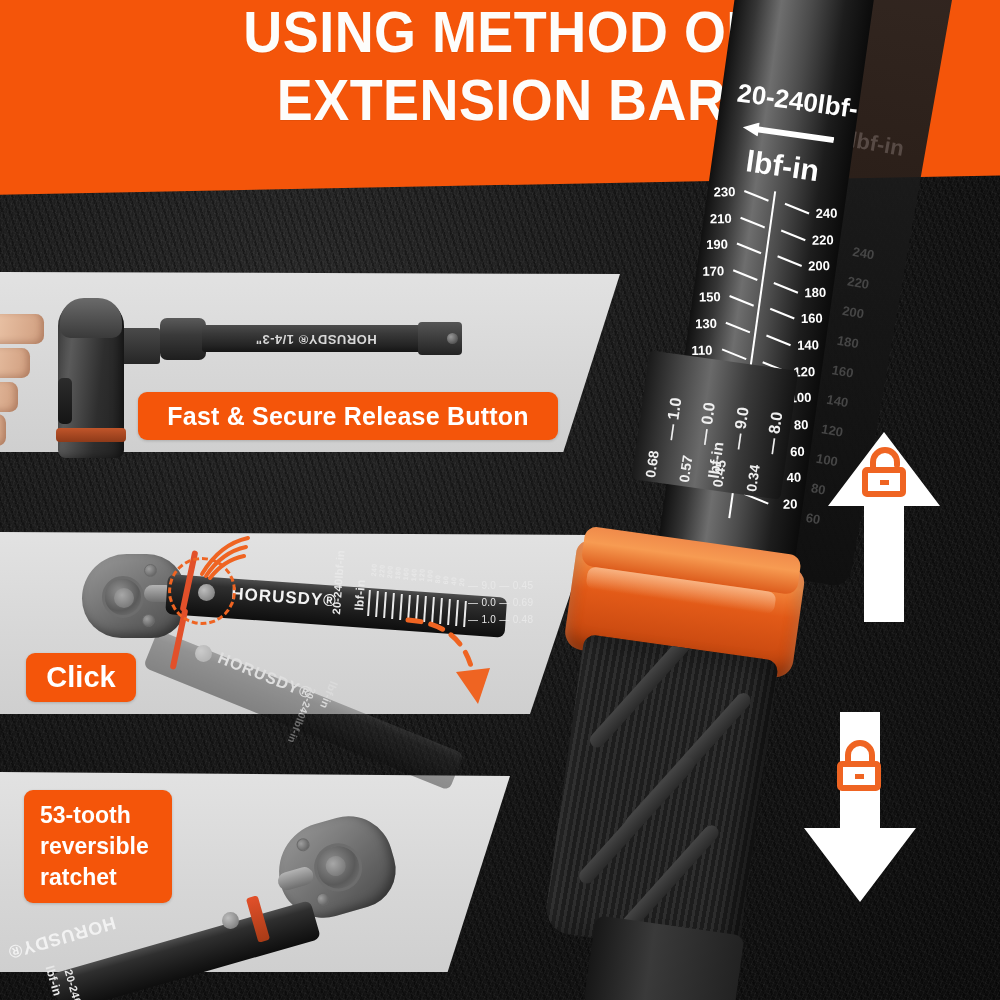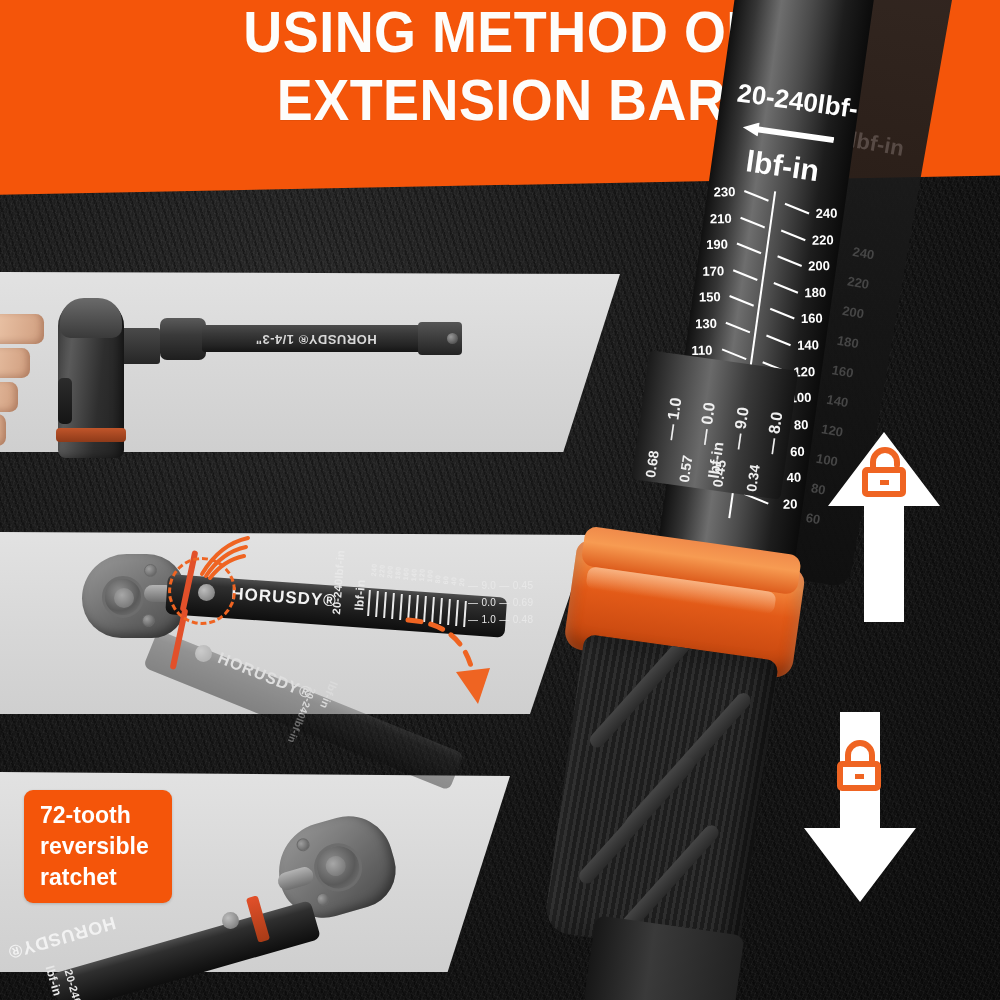--- a/index.html
+++ b/index.html
@@ -499,20 +499,21 @@
   <div class="rh-ring"></div>
 
   <div class="ext-bar">
     <div class="ext-collar"></div>
     <div class="ext-shaft"></div>
     <div class="ext-tip"></div>
     <div class="ext-ball"></div>
     <div class="ext-text">HORUSDY®   1/4-3"</div>
   </div>
 
+  <div class="badge" id="badge-release">Fast &amp; Secure Release Button</div>
 
   <div class="panel p2"></div>
 
   <div class="p2wrap">
 
     <div class="ghost">
       <div class="shaft" style="left:158px;top:98px;width:330px;transform:rotate(22deg);transform-origin:left top;"></div>
       <div class="shaft-dot" style="left:195px;top:113px;"></div>
       <div class="shaft-label" style="left:222px;top:117px;transform:rotate(22deg);transform-origin:left top;font-size:16px;">HORUSDY®</div>
       <div class="mini-scale" style="left:318px;top:158px;transform:rotate(112deg);transform-origin:left top;font-size:10px;font-weight:bold;">20-240lbf-in</div>
@@ -579,20 +580,21 @@
     </div>
 
     <div style="position:absolute;left:398px;top:84px;">
       <svg width="120" height="100" viewBox="0 0 120 100">
         <path d="M10 4 Q68 8 76 64" stroke="#ef6422" stroke-width="5" fill="none" stroke-dasharray="13 10" stroke-linecap="round"></path>
         <path d="M58 56 L80 88 L92 52 Z" fill="#ef6422"></path>
       </svg>
     </div>
   </div>
 
+  <div class="badge" id="badge-click">Click</div>
 
   <div class="panel p3"></div>
 
   <div class="p3wrap">
     <div class="rhead" style="left:278px;top:48px;width:116px;height:94px;transform:rotate(-16deg);">
       <div class="hole" style="left:36px;top:24px;width:48px;height:48px;"></div>
       <div class="sc1" style="left:26px;top:10px;"></div>
       <div class="sc2" style="left:30px;top:68px;"></div>
       <div class="lever" style="left:-2px;top:38px;width:36px;height:18px;"></div>
     </div>
@@ -602,18 +604,18 @@
     <div style="position:absolute;left:252px;top:124px;width:12px;height:46px;background:linear-gradient(180deg,#e2502a,#a83b16);transform:rotate(-16deg);border-radius:3px;"></div>
 
     <div class="shaft-dot" style="left:222px;top:140px;"></div>
 
     <div class="shaft-label" style="left:118px;top:160px;font-size:18px;transform:rotate(164deg);transform-origin:left top;">HORUSDY®</div>
     <div class="mini-scale" style="left:74px;top:196px;font-size:11px;font-weight:bold;transform:rotate(74deg);transform-origin:left top;">20-240lbf-in</div>
     <div class="mini-scale" style="left:56px;top:192px;font-size:12px;font-weight:bold;transform:rotate(74deg);transform-origin:left top;">lbf-in</div>
   </div>
 
   <div class="badge" id="badge-ratchet">
-    <div>72-tooth</div>
+    <div>53-tooth</div>
     <div>reversible</div>
     <div>ratchet</div>
   </div>
 
 </div>
 
 </body></html>

